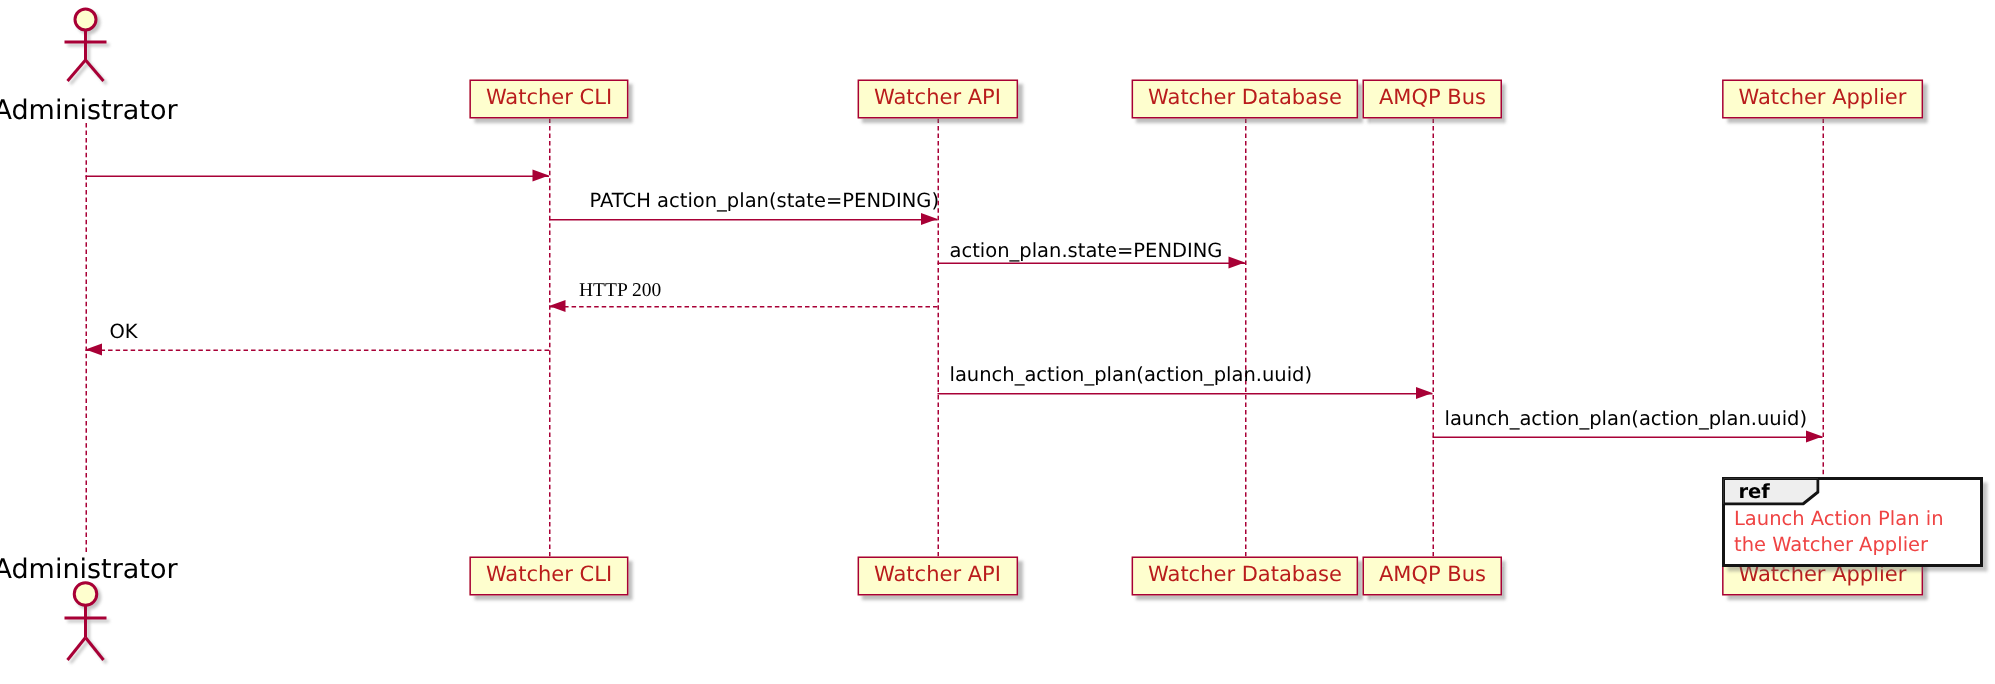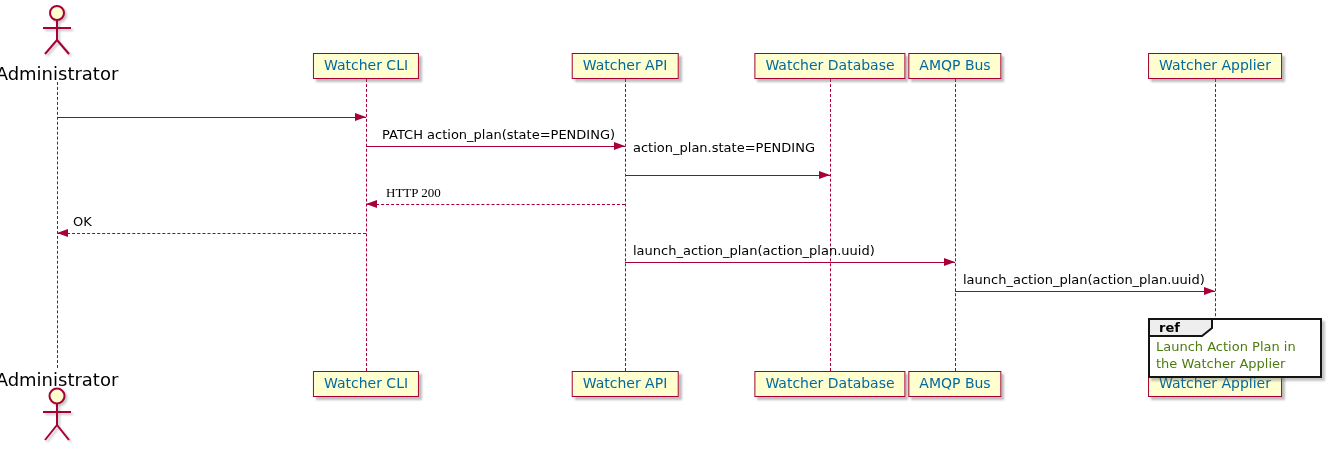--- a/index.html
+++ b/index.html
@@ -15,21 +15,21 @@
     position:absolute;width:0;
     border-left:1px dashed #A80036;
   }
   
   .pbox{
     position:absolute;
     transform:translateX(-50%);
     background:#FEFECE;
     border:1.5px solid #A80036;
     box-shadow:3px 3px 2px rgba(110,110,110,.45);
-    font-size:14px;color:#0369a1;
+    font-size:14px;color:#b91c1c;
     line-height:21px;
     padding:1px 10px 2px 10px;
     white-space:nowrap;
     z-index:2;
   }
   
   .actor-wrap{position:absolute;z-index:2;}
   .actor-svg{display:block;filter:drop-shadow(2.5px 2.5px 1px rgba(110,110,110,.4));}
   .actor-label{
     position:absolute;transform:translateX(-50%);
@@ -56,21 +56,21 @@
   
   .refbox{
     position:absolute;
     background:#ffffff;
     border:2px solid #141414;
     box-shadow:3px 3px 2px rgba(110,110,110,.4);
     z-index:4;
   }
   .refhead{display:block;margin:-1px 0 0 -1px;}
   .refbody{
-    font-size:13px;color:#4d7c0f;
+    font-size:13px;color:#ef4444;
     padding:1px 5px 4px 6px;line-height:17px;
   }
 </style>
 </head>
 <body>
 
 <div class="stage">
 
   <div class="lifeline" style="left:57px;  top:82px; height:286px;"></div>
   <div class="lifeline" style="left:366px; top:79px; height:292px;"></div>
@@ -93,26 +93,26 @@
   <div class="pbox" style="left:366px; top:53px;">Watcher CLI</div>
   <div class="pbox" style="left:625px; top:53px;">Watcher API</div>
   <div class="pbox" style="left:830px; top:53px;">Watcher Database</div>
   <div class="pbox" style="left:955px; top:53px;">AMQP Bus</div>
   <div class="pbox" style="left:1215px;top:53px;">Watcher Applier</div>
 
   <div class="mline right" style="left:57px;top:117px;width:309px;">
       <span class="head"></span>
     </div>
 
-  <div class="mlabel" style="left:382px;top:127px;">PATCH action_plan(state=PENDING)</div>
+  <div class="mlabel" style="left:393px;top:127px;">PATCH action_plan(state=PENDING)</div>
   <div class="mline right" style="left:366px;top:146px;width:259px;">
       <span class="head"></span>
     </div>
 
-  <div class="mlabel" style="left:633px;top:140px;text-align:right;">action_plan.state=PENDING</div>
+  <div class="mlabel" style="left:633px;top:160px;text-align:right;">action_plan.state=PENDING</div>
   <div class="mline right" style="left:625px;top:175px;width:205px;">
       <span class="head"></span>
     </div>
 
   <div class="mlabel" style="left:386px;top:185px;font-family:Liberation Serif, serif;">HTTP 200</div>
   <div class="mline left dashed" style="left:366px;top:204px;width:259px;">
       <span class="head"></span>
     </div>
 
   <div class="mlabel" style="left:73px;top:214px;">OK</div>

